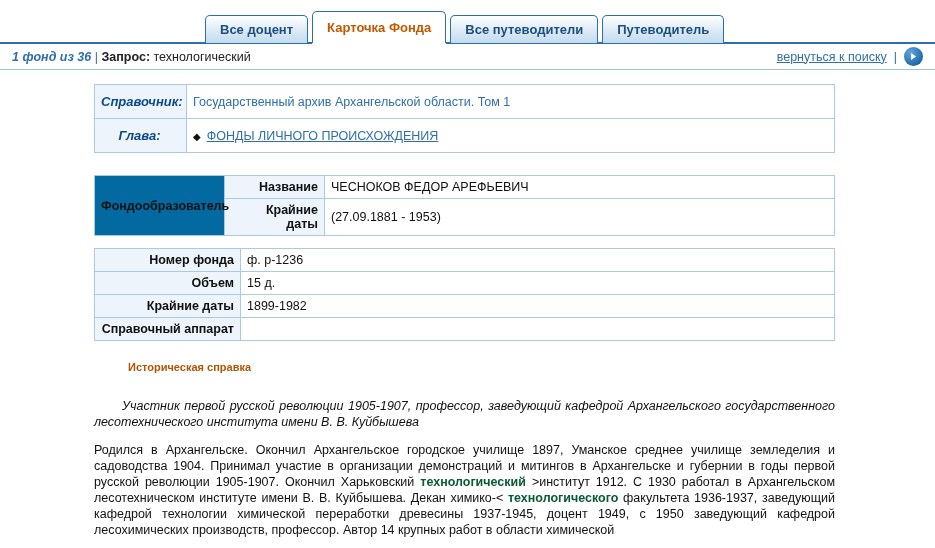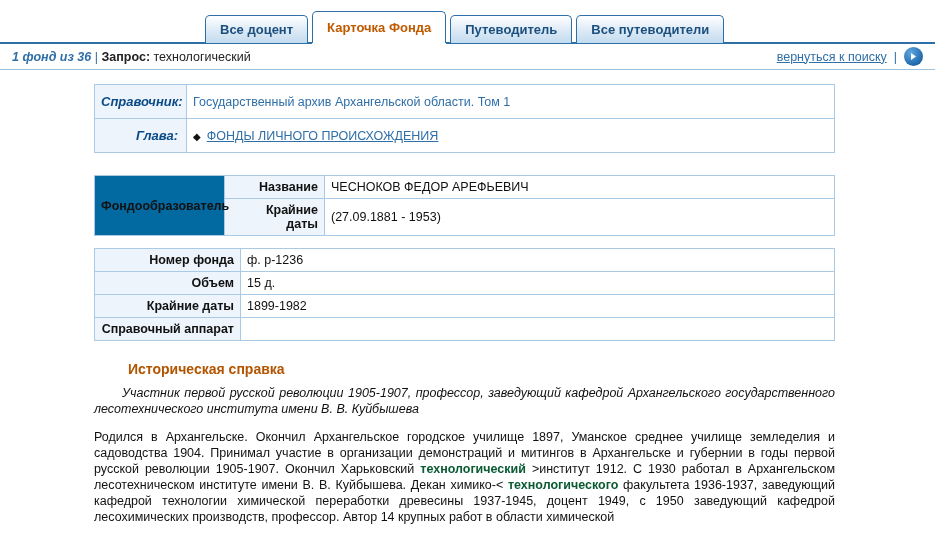--- a/index.html
+++ b/index.html
@@ -106,21 +106,21 @@
     border: 1px solid #a9c9e4;
     padding: 4px 6px;
     font-size: 12.5px;
     vertical-align: middle;
   }
 
   
   .blk1 { margin-left: 94px; width: 741px; }
   .blk1 td.lbl {
     width: 92px;
-    text-align: right;
+    text-align: center;
     background: #edf4fb;
     color: #0a4a87;
     font-weight: bold;
     font-style: italic;
     font-size: 13px;
     padding-right: 8px;
   }
   .blk1 td.val {
     color: #2f6fa8;
     font-size: 12.5px;
@@ -166,22 +166,22 @@
     text-align: right;
     padding-right: 6px;
   }
   .blk3 td.val { color: #111; font-size: 12.5px; height: 20px; }
 
   
   .histwrap { margin-left: 94px; width: 741px; margin-top: 20px; }
   .hist-title {
     color: #b35400;
     font-weight: bold;
-    font-size: 14px;
-    margin-bottom: 8px;
+    font-size: 11px;
+    margin-bottom: 25px;
     padding-left: 34px;
   }
   .hist-italic {
     font-style: italic;
     font-size: 12.5px;
     color: #111;
     text-align: justify;
     text-indent: 28px;
     line-height: 16px;
     margin-bottom: 12px;
@@ -196,22 +196,22 @@
 </style>
 </head>
 <body>
 
 <div class="page">
 
   <div class="tabbar">
     <div class="tabs">
       <div class="tab">Все доцент</div>
       <div class="tab active">Карточка Фонда</div>
+      <div class="tab">Все путеводители</div>
       <div class="tab">Путеводитель</div>
-      <div class="tab">Все путеводители</div>
     </div>
   </div>
 
   <div class="infobar">
     <span class="left">
       <span class="count">1 фонд из 36</span>
       <span class="sep">|</span>
       <span class="qlabel">Запрос:</span>
       <span class="qval">технологический</span>
     </span>

